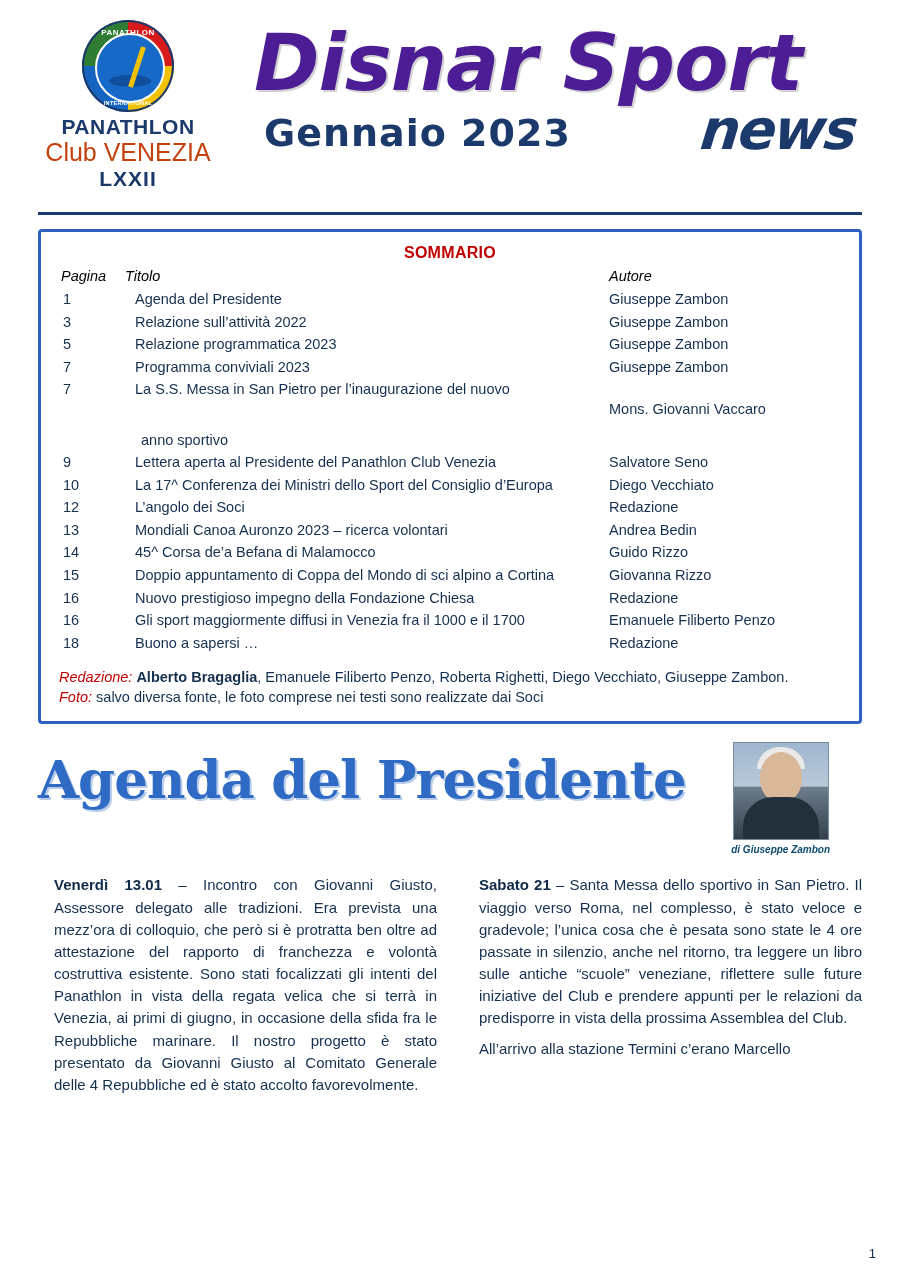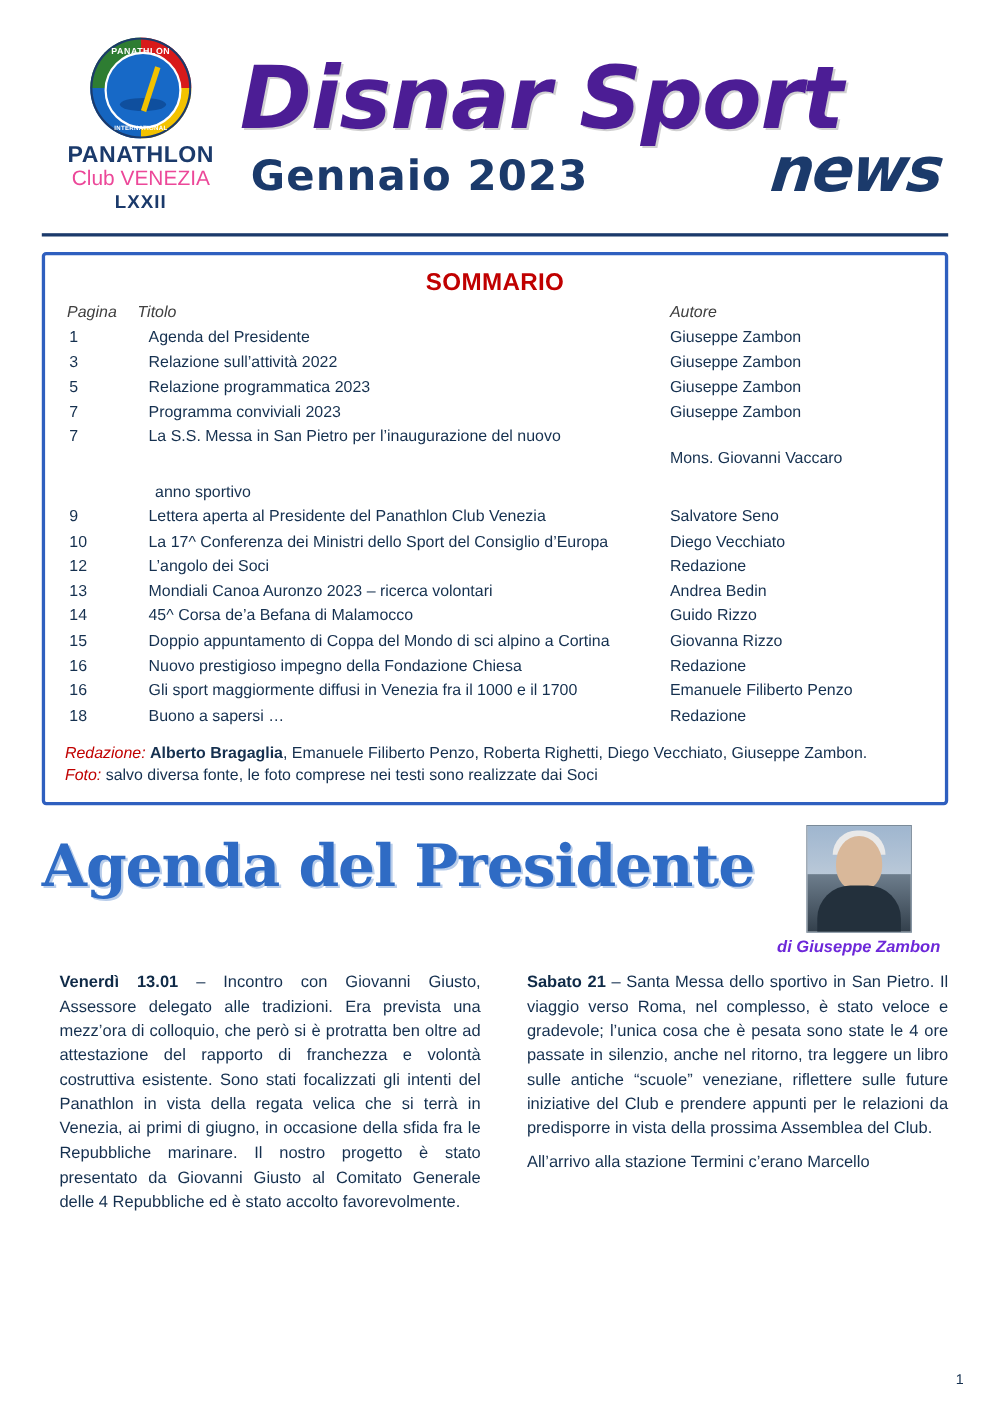--- a/index.html
+++ b/index.html
@@ -21,21 +21,22 @@
     height: 1277px;
     box-sizing: border-box;
     padding: 0 38px;
   }
 
   
   .masthead {
     position: relative;
     height: 208px;
     display: flex;
-    align-items: center;
+    align-items: flex-start;
+    gap: 36px;
   }
   .logo-block {
     width: 180px;
     flex: 0 0 180px;
     text-align: center;
     padding-top: 20px;
   }
   .logo-emblem {
     width: 92px;
     height: 92px;
@@ -108,26 +109,26 @@
   }
   .logo-name {
     margin-top: 4px;
     font-size: 21px;
     font-weight: bold;
     letter-spacing: 0.5px;
     color: #1b3a6b;
     line-height: 1.05;
   }
   .logo-club {
-    font-size: 19px;
-    color: #ec4899;
+    font-size: 25px;
+    color: #c2410c;
     line-height: 1.15;
   }
   .logo-lxxii {
-    font-size: 17px;
+    font-size: 21px;
     font-weight: bold;
     color: #1b3a6b;
     letter-spacing: 1px;
   }
 
   .title-block {
     flex: 1;
     position: relative;
     padding-top: 26px;
   }
@@ -177,34 +178,34 @@
   .sommario-box {
     border: 3px solid #2f5fbf;
     border-radius: 4px;
     padding: 12px 18px 14px 18px;
     margin-bottom: 18px;
   }
   .sommario-title {
     text-align: center;
     color: #c00000;
     font-weight: bold;
-    font-size: 22px;
+    font-size: 16px;
     margin-bottom: 6px;
     letter-spacing: 0.3px;
   }
   table.toc {
     width: 100%;
     border-collapse: collapse;
     font-size: 14.5px;
   }
   table.toc th {
     text-align: left;
     font-style: italic;
     font-weight: normal;
-    color: #404040;
+    color: #000000;
     padding: 0 0 4px 0;
     font-size: 14.5px;
   }
   table.toc th.col-page { width: 64px; padding-left: 2px;}
   table.toc th.col-title { }
   table.toc th.col-author { width: 232px; }
   table.toc td {
     padding: 2px 0;
     vertical-align: top;
     color: #15304f;
@@ -289,24 +290,24 @@
     left: 50%;
     bottom: 0;
     margin-left: -38px;
     width: 76px;
     height: 42px;
     border-radius: 30px 30px 0 0;
     background: #23303c;
   }
   .author-name {
     margin-top: 4px;
-    font-size: 15px;
+    font-size: 10px;
     font-weight: bold;
     font-style: italic;
-    color: #6d28d9;
+    color: #0c4a6e;
   }
 
   
   .cols {
     display: flex;
     gap: 26px;
     margin-top: 2px;
   }
   .col {
     flex: 1;

